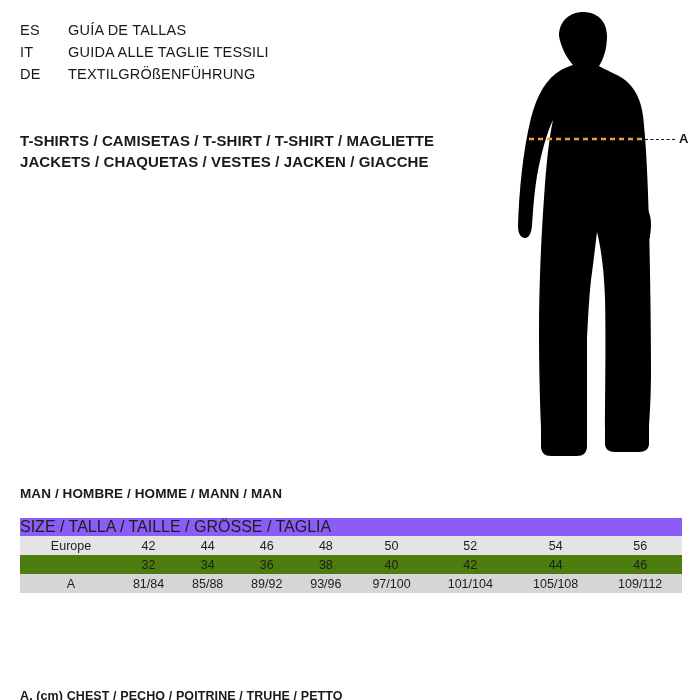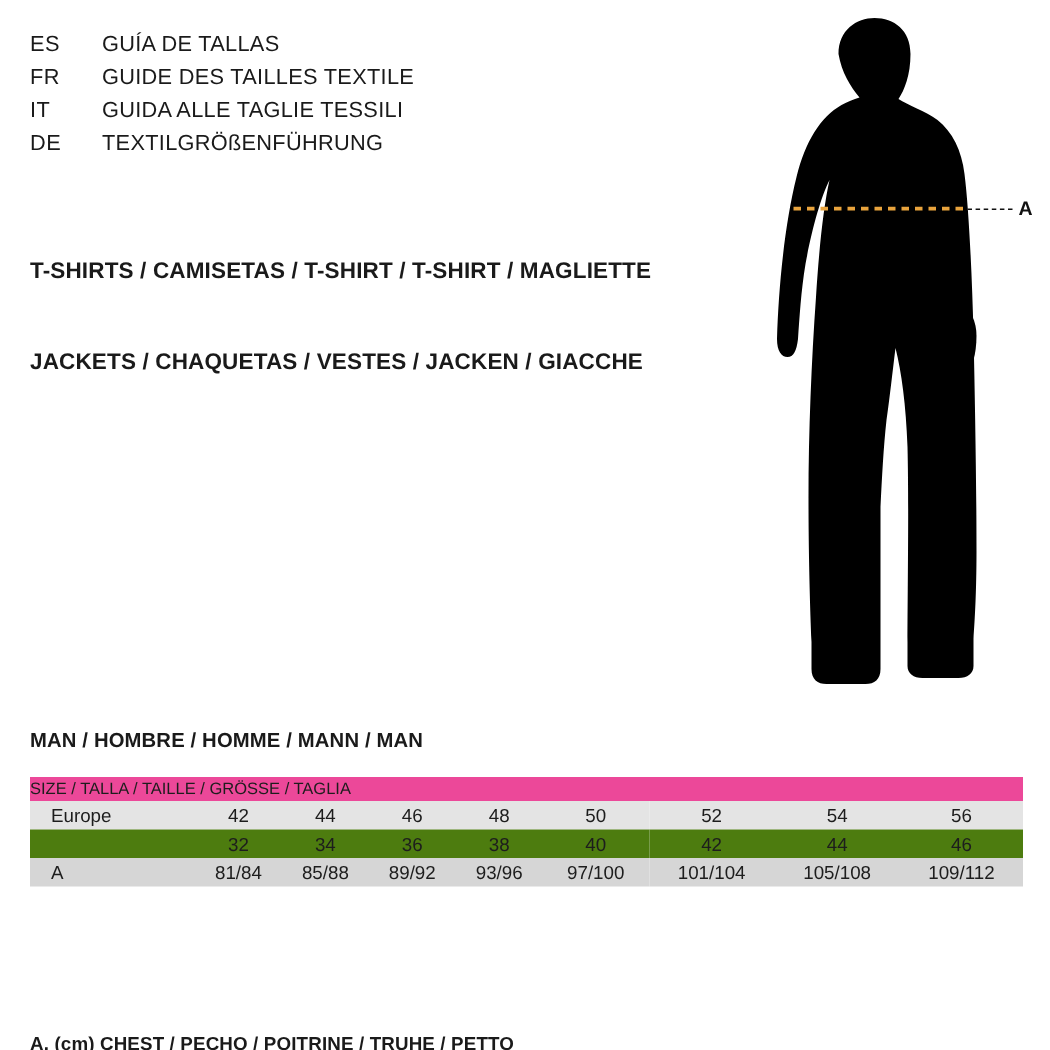--- a/index.html
+++ b/index.html
@@ -44,21 +44,20 @@
     top: 130px;
     left: 20px;
     width: 430px;
   }
   .cat-line {
     font-size: 15px;
     font-weight: bold;
     letter-spacing: 0.1px;
     line-height: 21px;
     white-space: nowrap;
-    margin-top: 40px;
   }
 
   
   .figure-area {
     position: absolute;
     top: 8px;
     left: 455px;
     width: 245px;
     height: 460px;
   }
@@ -104,28 +103,28 @@
     font-size: 12.5px;
   }
   table.size-table td {
     padding: 0;
     height: 19px;
     text-align: center;
     vertical-align: middle;
     color: #1d1d1d;
   }
   table.size-table td.rowhead {
+    text-align: center;
+    padding-left: 3px;
+    width: 96px;
+  }
+  tr.header-row td {
+    background: #8b5cf6;
     text-align: left;
-    padding-left: 14px;
-    width: 96px;
-  }
-  tr.header-row td {
-    background: #ec4899;
-    text-align: left;
-    font-size: 11px;
+    font-size: 16px;
     height: 16px;
   }
   tr.band-light td { background: #e4e4e4; }
   tr.band-mid td   { background: #d6d6d6; }
   tr.band-light2 td { background: #4d7c0f; }
   tr.band-mid2 td  { background: #d6d6d6; }
 
   
   .footnote {
     position: absolute;
@@ -137,24 +136,20 @@
     margin-top: 44px;
   }
 </style>
 </head>
 <body>
 
 <div class="lang-list">
   <div class="lang-row">
     <span class="lang-code">ES</span>
     <span class="lang-title">GUÍA DE TALLAS</span>
-  </div>
-  <div class="lang-row">
-    <span class="lang-code">FR</span>
-    <span class="lang-title">GUIDE DES TAILLES TEXTILE</span>
   </div>
   <div class="lang-row">
     <span class="lang-code">IT</span>
     <span class="lang-title">GUIDA ALLE TAGLIE TESSILI</span>
   </div>
   <div class="lang-row">
     <span class="lang-code">DE</span>
     <span class="lang-title">TEXTILGRÖßENFÜHRUNG</span>
   </div>
 </div>

